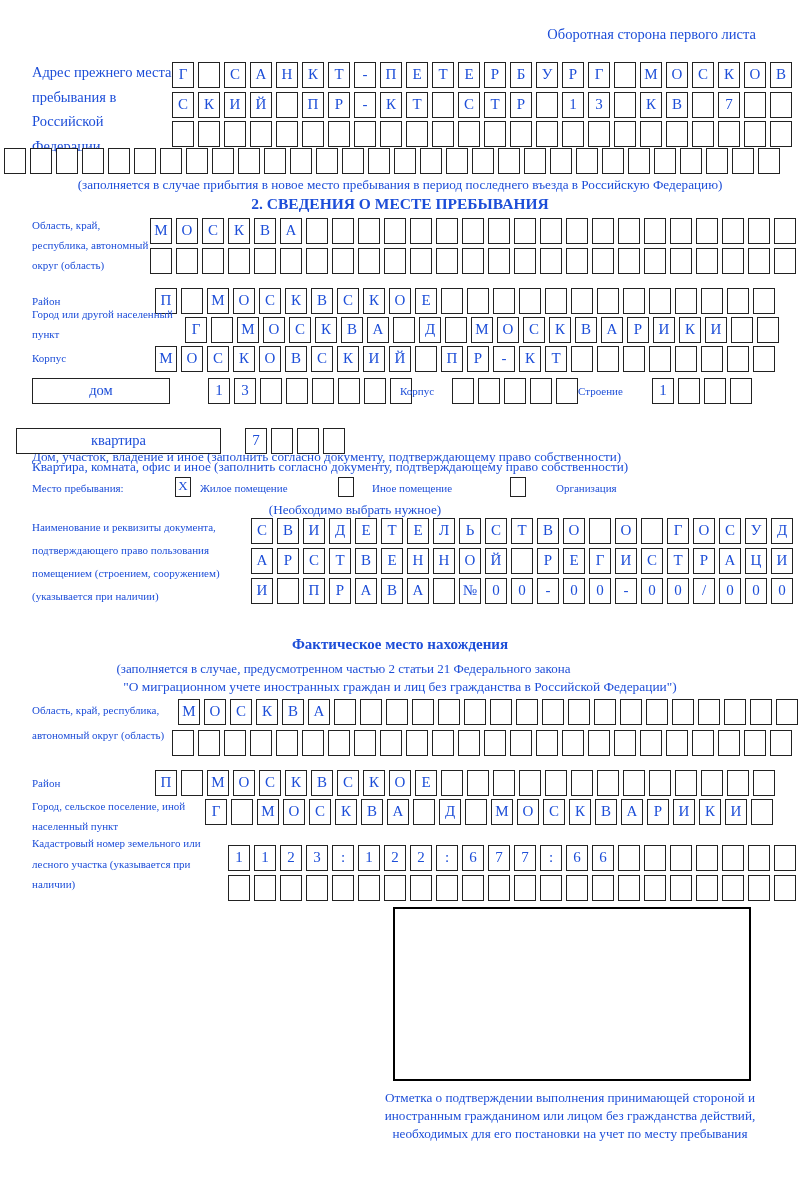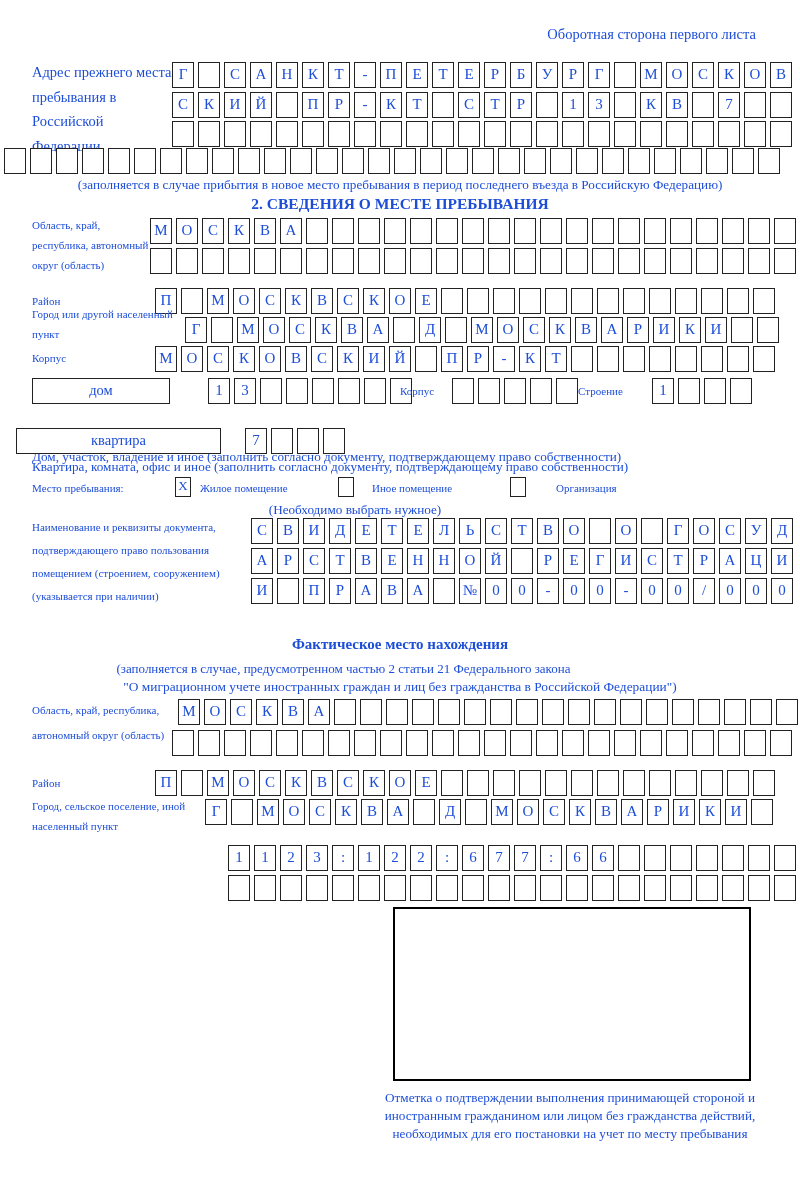--- a/index.html
+++ b/index.html
@@ -502,20 +502,21 @@
       <span class="cell">К</span>
       <span class="cell">В</span>
       <span class="cell">А</span>
       <span class="cell">Р</span>
       <span class="cell">И</span>
       <span class="cell">К</span>
       <span class="cell">И</span>
       <span class="cell"></span>
     </div>
 
+  <div class="lbl2" style="left:32px;top:833px;width:172px;line-height:20.5px;">Кадастровый номер земельного или лесного участка (указывается при наличии)</div>
   <div class="row" style="left:228px;top:845px;">
       <span class="cell">1</span>
       <span class="cell">1</span>
       <span class="cell">2</span>
       <span class="cell">3</span>
       <span class="cell">:</span>
       <span class="cell">1</span>
       <span class="cell">2</span>
       <span class="cell">2</span>
       <span class="cell">:</span>

